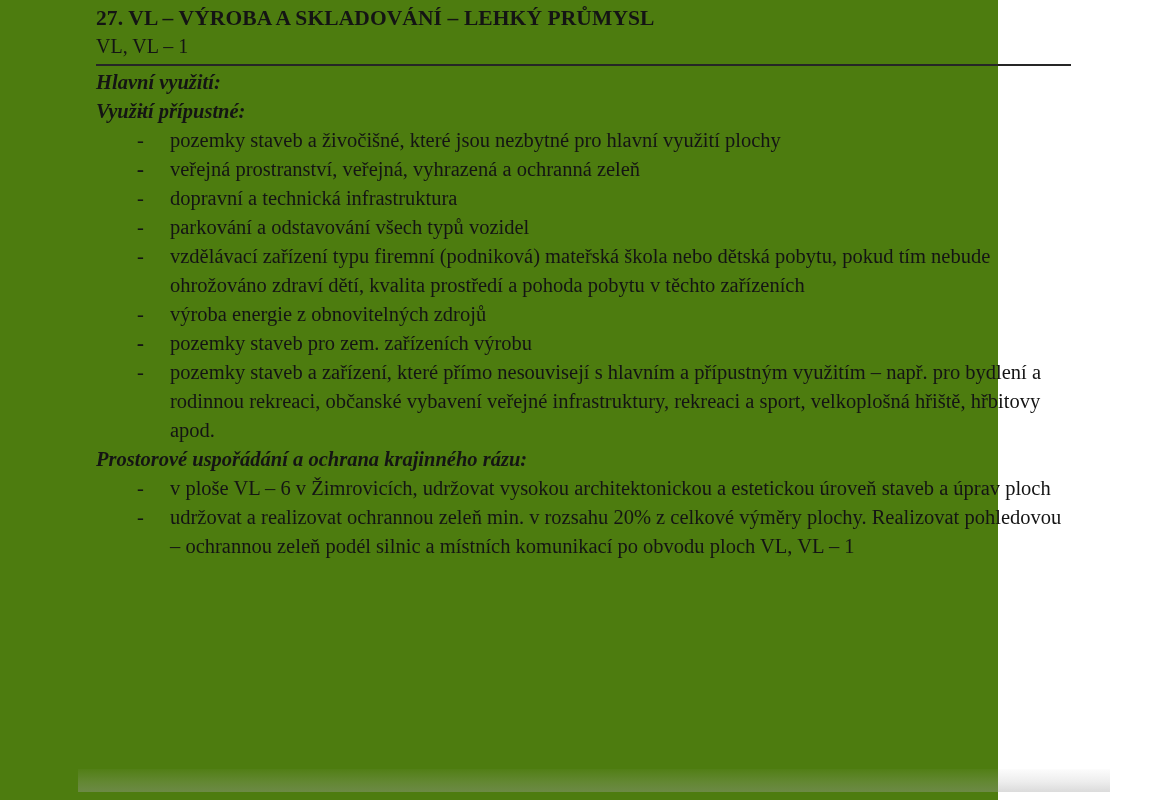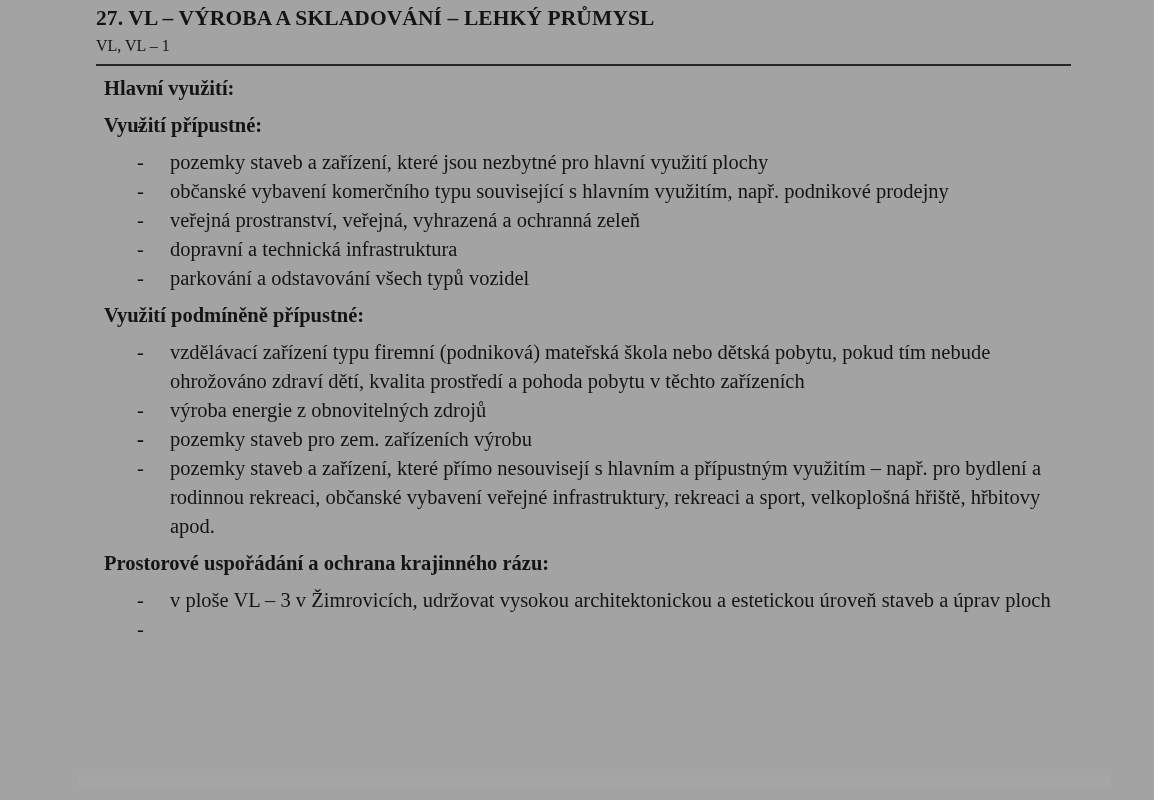--- a/index.html
+++ b/index.html
@@ -8,23 +8,23 @@
     background: #ffffff;
     width: 1162px;
     height: 800px;
     overflow: hidden;
     font-family: "Liberation Serif", serif;
     color: #141414;
     -webkit-font-smoothing: antialiased;
   }
   .page {
     position: relative;
-    width: 1154px;
+    width: 998px;
     height: 800px;
-    background: #a3a3a3;
+    background: #4d7c0f;
   }
   
   .bottom-shade {
     position: absolute;
     left: 78px;
     top: 769px;
     width: 1032px;
     height: 23px;
     background: linear-gradient(to bottom, rgba(190,190,190,0.04) 0%, rgba(175,175,175,0.22) 55%, rgba(160,160,160,0.38) 100%);
     z-index: 0;
@@ -38,34 +38,35 @@
   }
   .doc-title {
     margin: 0;
     font-size: 21.5px;
     font-weight: bold;
     line-height: 28px;
     letter-spacing: 0.1px;
     white-space: nowrap;
   }
   .doc-subtitle {
-    font-size: 16px;
+    font-size: 20px;
     line-height: 28px;
   }
   .header-rule {
     height: 0;
     border-top: 2px solid #262626;
     margin-top: 4px;
     margin-bottom: 2px;
   }
   .section-heading {
-    margin: 8px;
+    margin: 0;
     font-size: 20.5px;
     font-weight: bold;
     line-height: 29px;
+    font-style: italic;
   }
   ul.items {
     list-style: none;
     margin: 0;
     padding: 0;
   }
   li.item {
     position: relative;
     padding-left: 74px;
     font-size: 20.5px;
@@ -93,43 +94,42 @@
   <li class="item">
     <span class="dash">-</span>
   </li>
 </ul>
   </section>
 
   <section class="section">
     <h2 class="section-heading">Využití přípustné:</h2>
     <ul class="items">
   <li class="item">
-    <span class="dash">-</span><span class="item-text">pozemky staveb a zařízení, které jsou nezbytné pro hlavní využití plochy</span>
+    <span class="dash">-</span><span class="item-text">pozemky staveb a živočišné, které jsou nezbytné pro hlavní využití plochy</span>
   </li>
 
   <li class="item">
-    <span class="dash">-</span><span class="item-text">občanské vybavení komerčního typu související s hlavním využitím, např. podnikové prodejny</span>
+    <span class="dash">-</span>
   </li>
 
   <li class="item">
     <span class="dash">-</span><span class="item-text">veřejná prostranství, veřejná, vyhrazená a ochranná zeleň</span>
   </li>
 
   <li class="item">
     <span class="dash">-</span><span class="item-text">dopravní a technická infrastruktura</span>
   </li>
 
   <li class="item">
     <span class="dash">-</span><span class="item-text">parkování a odstavování všech typů vozidel</span>
   </li>
 </ul>
   </section>
 
   <section class="section">
-    <h2 class="section-heading">Využití podmíněně přípustné:</h2>
     <ul class="items">
   <li class="item">
     <span class="dash">-</span><span class="item-text">vzdělávací zařízení typu firemní (podniková) mateřská škola nebo dětská pobytu, pokud tím nebude ohrožováno zdraví dětí, kvalita prostředí a pohoda pobytu v těchto zařízeních</span>
   </li>
 
   <li class="item">
     <span class="dash">-</span><span class="item-text">výroba energie z obnovitelných zdrojů</span>
   </li>
 
   <li class="item">
@@ -147,23 +147,23 @@
   <li class="item">
     <span class="dash">-</span><span class="item-text">pozemky staveb a zařízení, které přímo nesouvisejí s hlavním a přípustným využitím – např. pro bydlení a rodinnou rekreaci, občanské vybavení veřejné infrastruktury, rekreaci a sport, velkoplošná hřiště, hřbitovy apod.</span>
   </li>
 </ul>
   </section>
 
   <section class="section">
     <h2 class="section-heading">Prostorové uspořádání a ochrana krajinného rázu:</h2>
     <ul class="items">
   <li class="item">
-    <span class="dash">-</span><span class="item-text">v ploše VL – 3 v Žimrovicích, udržovat vysokou architektonickou a estetickou úroveň staveb a úprav ploch</span>
+    <span class="dash">-</span><span class="item-text">v ploše VL – 6 v Žimrovicích, udržovat vysokou architektonickou a estetickou úroveň staveb a úprav ploch</span>
   </li>
 
   <li class="item">
-    <span class="dash">-</span>
+    <span class="dash">-</span><span class="item-text">udržovat a realizovat ochrannou zeleň min. v rozsahu 20% z celkové výměry plochy. Realizovat pohledovou – ochrannou zeleň podél silnic a místních komunikací po obvodu ploch VL, VL – 1</span>
   </li>
 </ul>
   </section>
 </div>
   </div>
 </div>
 
 </body></html>

